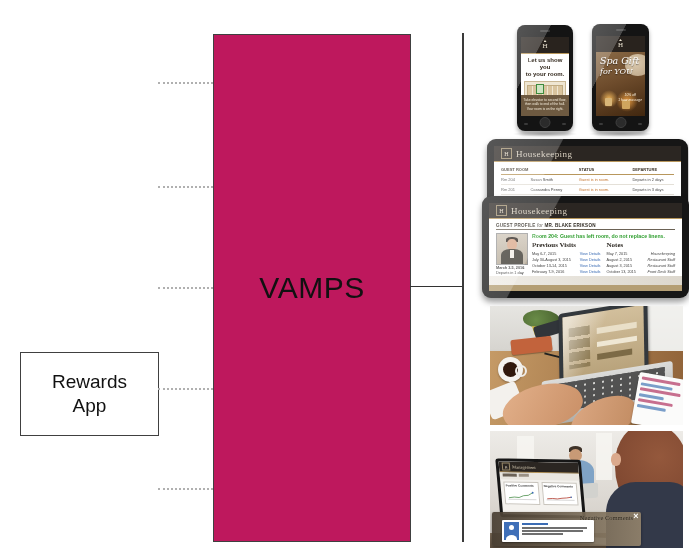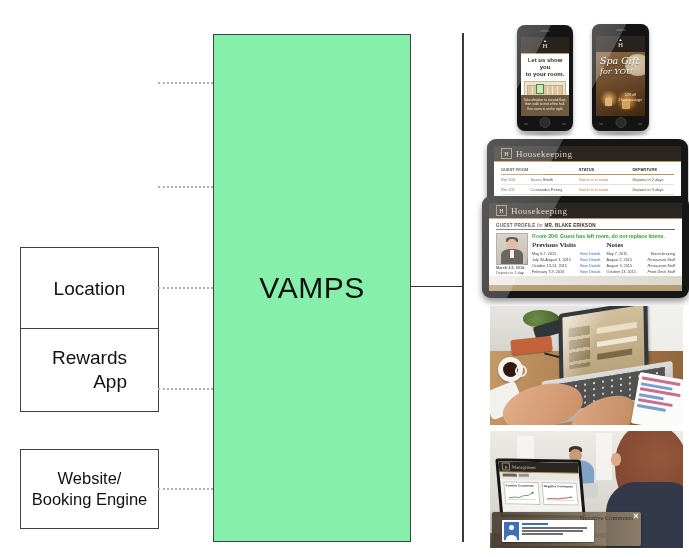--- a/index.html
+++ b/index.html
@@ -7,25 +7,25 @@
           font-family:"Liberation Sans",sans-serif;}
   .prewrap{white-space:pre-line;}
 
   
   .src-box{position:absolute;left:20px;width:137px;border:1.5px solid #404040;background:#fff;
            display:flex;align-items:center;justify-content:center;text-align:center;
            font-size:19px;color:#111;line-height:1.25;}
   #box-crm{top:42px;height:81px;}
   #box-pos{top:146px;height:81px;}
   #box-loc{top:247px;height:81px;}
-  #box-rew{top:328px;height:82px;text-align:right;}
+  #box-rew{top:352px;height:82px;}
   #box-web{top:449px;height:78px;font-size:16.5px;}
   .dotline{position:absolute;left:158px;width:55px;height:0;border-top:2px dotted #b0b0b0;}
   #hub-box{position:absolute;left:213px;top:34px;width:196px;height:506px;border:1.5px solid #404040;
-           background:#86efac;display:flex;align-items:center;justify-content:center;}
+           background:#be185d;display:flex;align-items:center;justify-content:center;}
   #hub-label{font-size:30px;color:#111;letter-spacing:.5px;}
   #hub-conn{position:absolute;left:410px;top:286px;width:52px;height:0;border-top:1.5px solid #333;}
   #right-bar{position:absolute;left:462px;top:33px;width:2px;height:509px;background:#3a3a3a;}
 
   
   .gloss{position:absolute;inset:0;border-radius:inherit;pointer-events:none;
          background:linear-gradient(118deg,rgba(255,255,255,.28) 0%,rgba(255,255,255,.22) 30%,rgba(255,255,255,0) 30.5%);}
   .serif{font-family:"Liberation Serif",serif;}
 
   
@@ -209,30 +209,23 @@
   .of-cardtext{flex:1;padding-top:1px;}
   .of-nameline{width:26px;height:2.5px;background:#3b6cb4;margin-bottom:2px;}
   .of-line{height:1.5px;background:#6f6f6f;margin-bottom:1.5px;}
   .of-line.w1{width:92%;} .of-line.w2{width:86%;} .of-line.w3{width:58%;}
 </style>
 </head>
 <body>
 
 <div id="canvas">
 
-  <div class="src-box" id="box-loc">
-    <span class="prewrap">Location</span>
-  </div>
   <div class="src-box" id="box-rew">
     <span class="prewrap">Rewards
 App</span>
-  </div>
-  <div class="src-box" id="box-web">
-    <span class="prewrap">Website/
-Booking Engine</span>
   </div>
 
   <div class="dotline" style="top:82px"></div>
   <div class="dotline" style="top:186px"></div>
   <div class="dotline" style="top:287px"></div>
   <div class="dotline" style="top:388px"></div>
   <div class="dotline" style="top:488px"></div>
 
   <div id="hub-box">
     <span id="hub-label">VAMPS</span>

